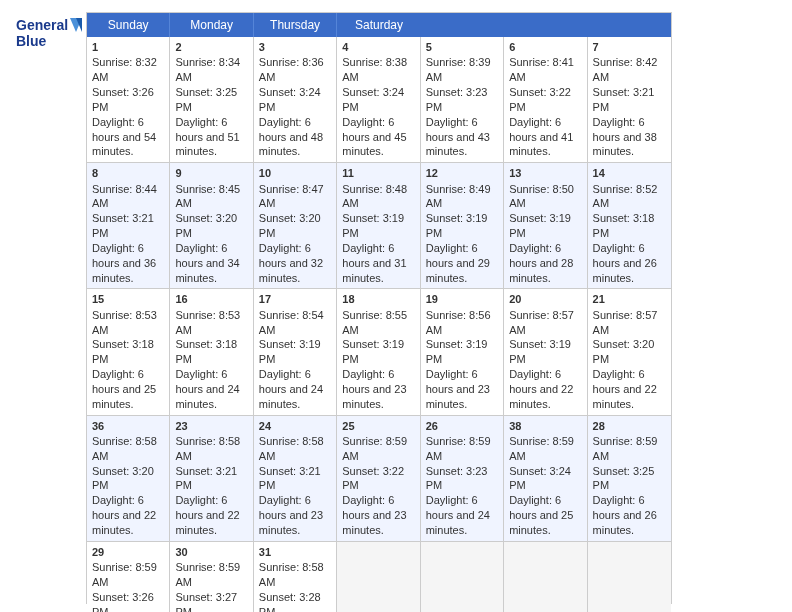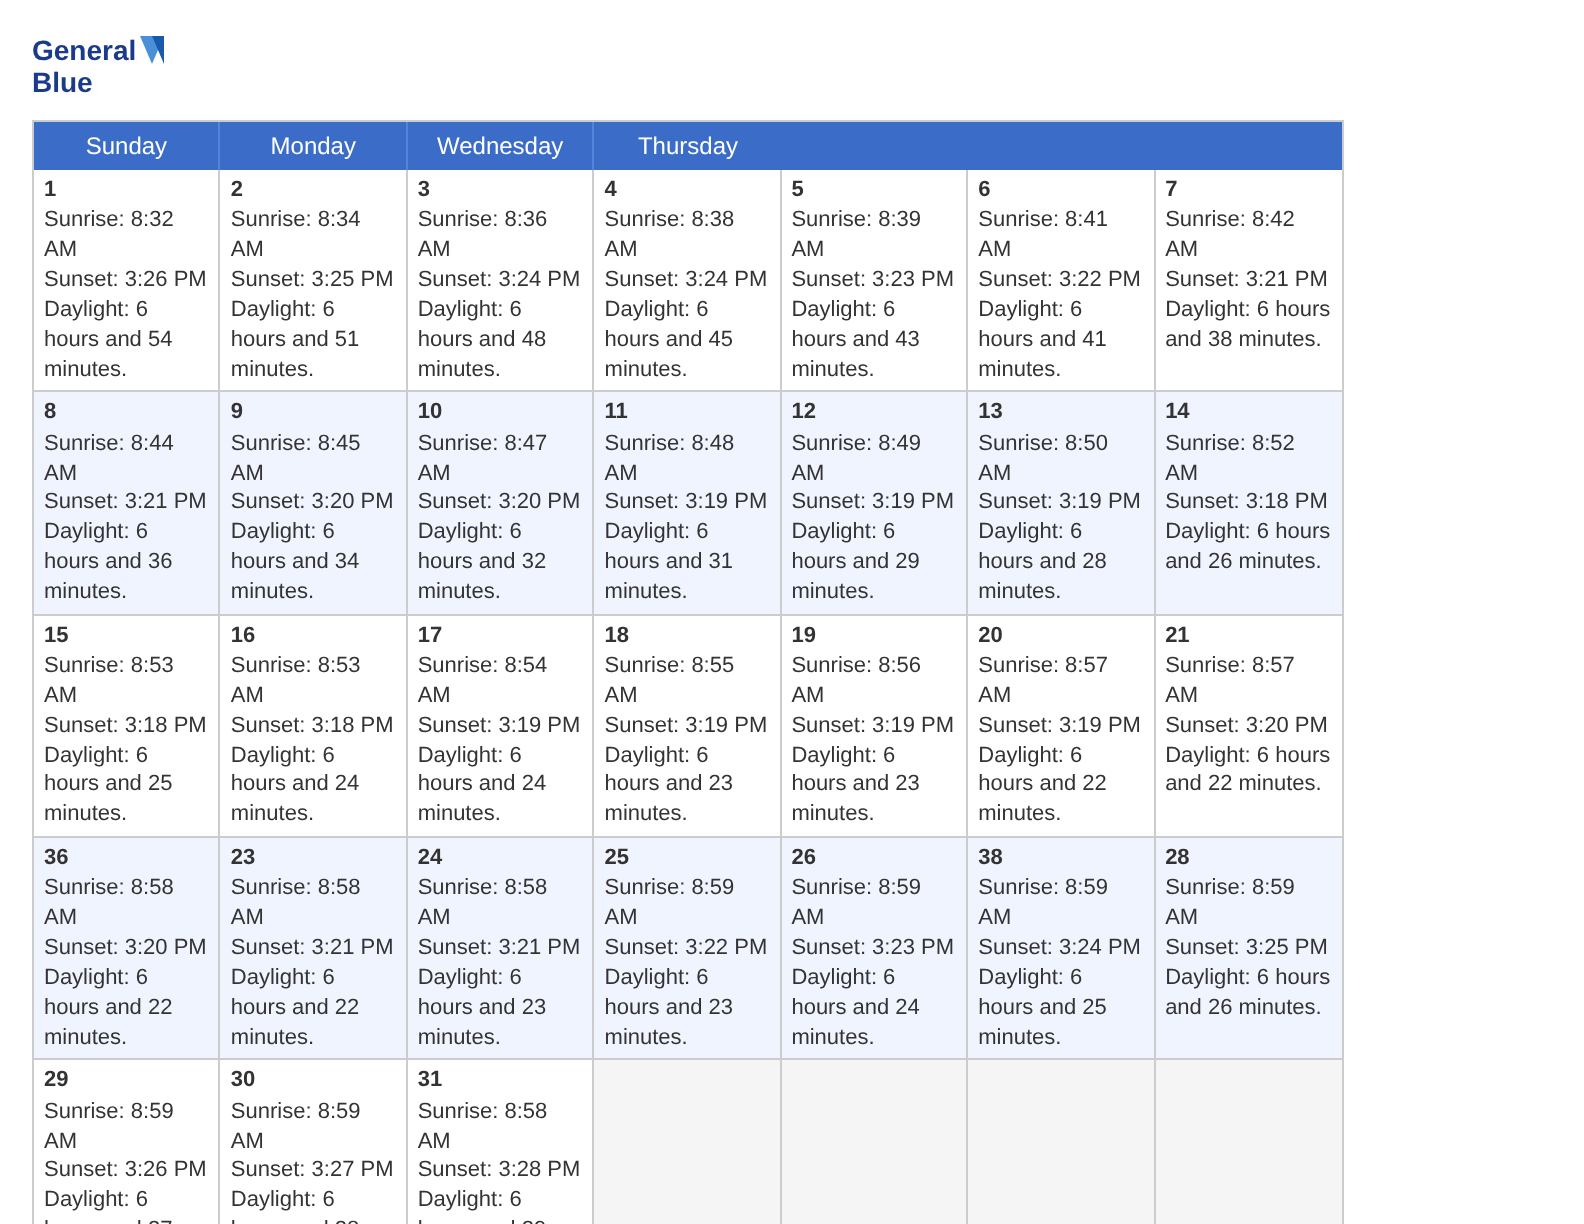--- a/index.html
+++ b/index.html
@@ -8,21 +8,21 @@
       background: #fff;
       width: 792px;
       height: 612px;
       overflow: hidden;
     }
     .page {
       width: 688px;
       height: 612px;
       padding: 12px 16px 8px 16px;
       display: flex;
-      flex-direction: column;
+      flex-direction: row;
     }
     .header {
       display: flex;
       align-items: flex-start;
       justify-content: space-between;
       margin-bottom: 8px;
     }
     .logo {
       display: flex;
       align-items: center;
@@ -124,22 +124,22 @@
     <div class="title-block">
       <div class="main-title"></div>
       <div class="subtitle"></div>
     </div>
   </div>
 
   <div class="calendar">
     <div class="cal-header">
     <div class="cal-header-cell">Sunday</div>
         <div class="cal-header-cell">Monday</div>
-        <div class="cal-header-cell">Wednesday</div>
         <div class="cal-header-cell">Thursday</div>
+        <div class="cal-header-cell">Saturday</div>
       </div>
     <div class="cal-body">
     <div class="cal-row">
           <div class="cal-cell">
         <span class="day-num">1</span>
         <span class="day-info">Sunrise: 8:32 AM<br>Sunset: 3:26 PM<br>Daylight: 6 hours and 54 minutes.</span>
       </div>
           <div class="cal-cell">
         <span class="day-num">2</span>
         <span class="day-info">Sunrise: 8:34 AM<br>Sunset: 3:25 PM<br>Daylight: 6 hours and 51 minutes.</span>

